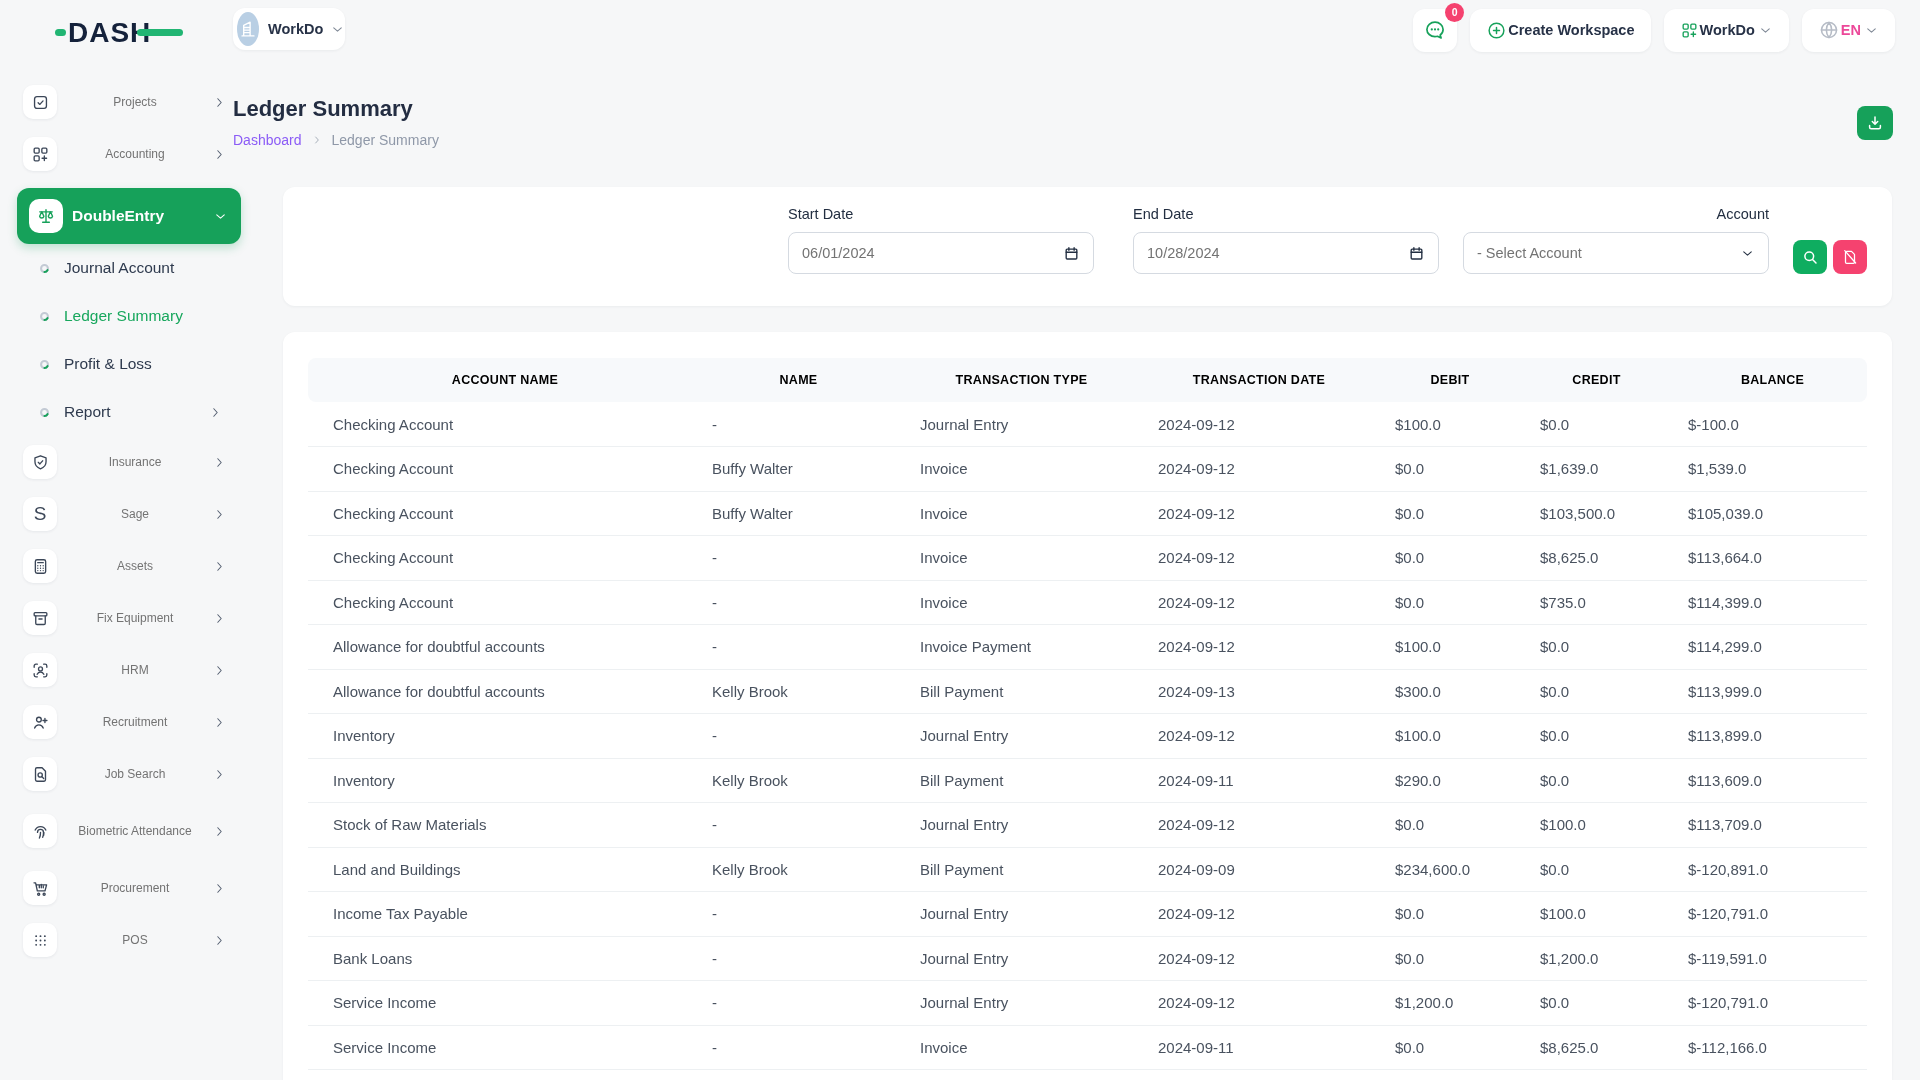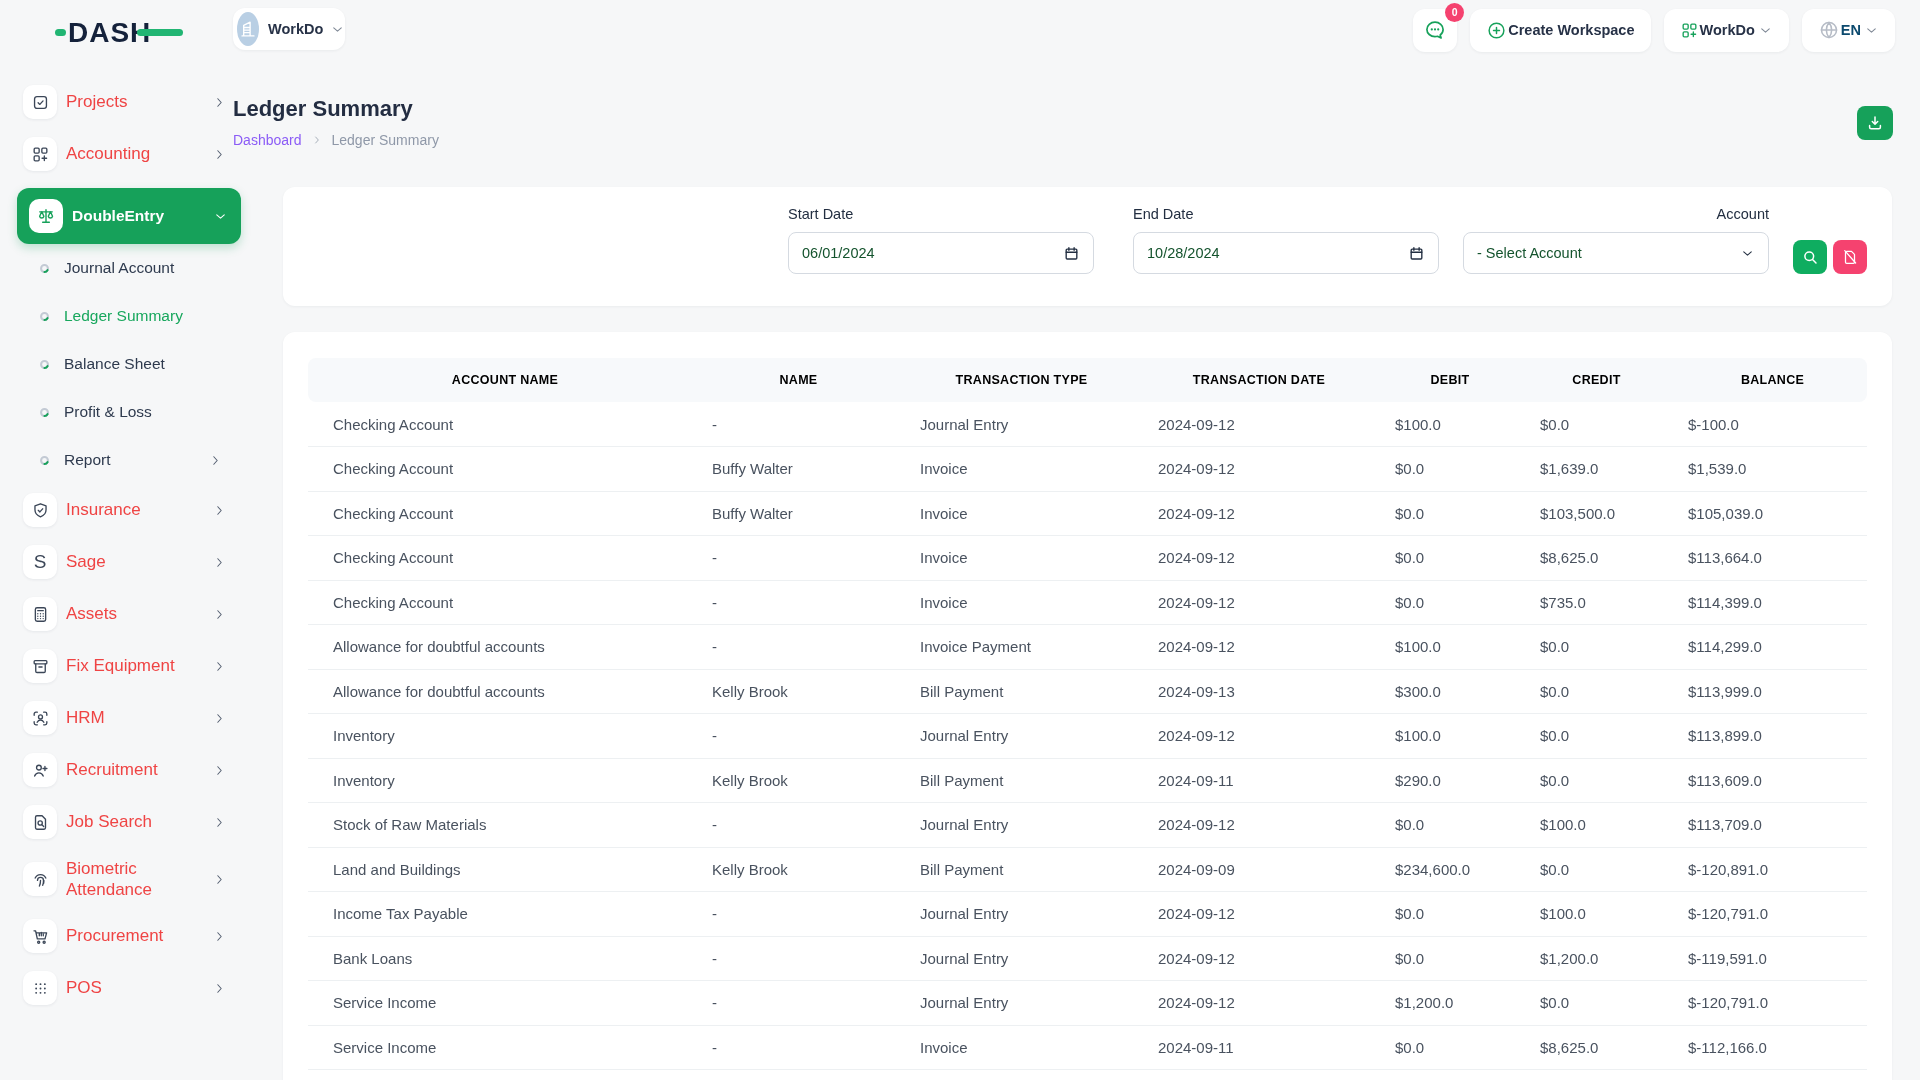--- a/index.html
+++ b/index.html
@@ -27,30 +27,30 @@
               display:flex; align-items:center; justify-content:center; color:#16a15a;
               box-shadow:0 1px 3px rgba(20,30,50,.06); cursor:pointer; }
   .badge { position:absolute; top:-6px; right:-7px; min-width:19px; height:19px; border-radius:10px;
            background:#f5426f; color:#fff; font-size:10.5px; font-weight:bold; display:flex;
            align-items:center; justify-content:center; padding:0 5px; }
   .pill-btn { height:43px; background:#fff; border-radius:12px; display:flex; align-items:center;
               padding:0 16px; gap:1px; box-shadow:0 1px 3px rgba(20,30,50,.06); cursor:pointer;
               font-size:14.5px; font-weight:bold; color:#273247; }
   .pill-btn .green { color:#16a15a; }
   .pill-btn .chev { color:#7d8694; margin-left:2px; }
-  .lang-code { color:#0c4a6e; font-weight:bold; font-size:14.5px; }
+  .lang-code { color:#ec4899; font-weight:bold; font-size:14.5px; }
   .globe { color:#b6bcc6; }
 
   
   .sidebar { position:absolute; left:0; top:60px; width:260px; bottom:0; padding-top:4px; overflow:hidden; }
   .side-item { position:relative; height:52px; display:flex; align-items:center; cursor:pointer; }
   .side-item .icbox { position:absolute; left:23px; width:34px; height:34px; background:#fff; border-radius:10px;
                       display:flex; align-items:center; justify-content:center; color:#3c4758;
                       box-shadow:0 1px 3px rgba(20,30,50,.07); }
-  .side-item .lbl { position:absolute; left:66px; right:56px; font-size:17px; font-weight:500; color:#ef4444; line-height:1.25; }
+  .side-item .lbl { position:absolute; left:66px; right:56px; font-size:12px; font-weight:500; color:#737373; line-height:1.25;text-align:center; }
   .side-item .chev { position:absolute; left:212px; color:#566072; }
   .side-item.first { margin-top:12px; }
   .side-item.tall { height:62px; }
 
   .side-pill { position:relative; margin:8px 19px 0 17px; height:56px; background:#16a15a; border-radius:12px;
                display:flex; align-items:center; cursor:pointer; box-shadow:0 4px 10px rgba(22,161,90,.25); }
   .side-pill .icbox { position:absolute; left:12px; width:34px; height:34px; background:#fff; border-radius:10px;
                       display:flex; align-items:center; justify-content:center; color:#16a15a; }
   .side-pill .lbl { position:absolute; left:55px; font-size:15.5px; font-weight:bold; color:#fff; }
   .side-pill .chev { position:absolute; right:13px; color:#fff; }
@@ -69,21 +69,21 @@
   .breadcrumb .bc-sep { color:#9aa3af; display:flex; }
   .breadcrumb .bc-cur { color:#8f98a8; }
   .dl-btn { position:absolute; left:1857px; top:106px; width:36px; height:34px; border-radius:8px; background:#16a15a;
             color:#fff; display:flex; align-items:center; justify-content:center; cursor:pointer; border:none; }
 
   .card { position:absolute; background:#fff; border-radius:12px; box-shadow:0 1px 3px rgba(20,30,50,.05); }
   .filter-card { left:283px; top:187px; width:1609px; height:119px;text-decoration:underline; }
   .fgroup { position:absolute; top:19px; width:306px; }
   .fgroup .flabel { display:block; font-size:14.5px; color:#222e41; margin-bottom:10px; font-weight:500; }
   .fld { height:42px; border:1px solid #d5dae1; border-radius:8px; background:#fff; display:flex;
-         align-items:center; padding:0 13px; font-size:14.5px; color:#14532d; cursor:pointer; justify-content:space-between; }
+         align-items:center; padding:0 13px; font-size:14.5px; color:#737373; cursor:pointer; justify-content:space-between; }
   .fld .cal { color:#222e41; }
   .fld .chev { color:#222e41; }
   .g1 { left:505px; } .g2 { left:850px; } .g3 { left:1180px;text-align:right; }
   .sq-btn { position:absolute; top:53px; width:34px; height:34px; border-radius:8px; border:none; color:#fff;
             display:flex; align-items:center; justify-content:center; cursor:pointer; }
   .search-btn { left:1510px; background:#0fad60; }
   .reset-btn { left:1550px; background:#f5426f; }
 
   .table-card { left:283px; top:332px; width:1609px; height:800px; padding:26px 25px; }
   table.ledger { border-collapse:collapse; table-layout:fixed; width:1559px; }
@@ -232,29 +232,20 @@
         <span class="lbl">Journal Account</span>
       </div>
       <div class="side-sub active">
         <span class="bullet ic">
           <svg width="11" height="11" viewBox="0 0 24 24" fill="none">
             <circle cx="12" cy="12" r="7.5" stroke="#c3cad4" stroke-width="4.5"></circle>
             <path d="M12 19.5a7.5 7.5 0 0 0 6.6-3.9" stroke="#16a15a" stroke-width="4.5" stroke-linecap="round"></path>
           </svg>
         </span>
         <span class="lbl">Ledger Summary</span>
-      </div>
-      <div class="side-sub">
-        <span class="bullet ic">
-          <svg width="11" height="11" viewBox="0 0 24 24" fill="none">
-            <circle cx="12" cy="12" r="7.5" stroke="#c3cad4" stroke-width="4.5"></circle>
-            <path d="M12 19.5a7.5 7.5 0 0 0 6.6-3.9" stroke="#16a15a" stroke-width="4.5" stroke-linecap="round"></path>
-          </svg>
-        </span>
-        <span class="lbl">Balance Sheet</span>
       </div>
       <div class="side-sub">
         <span class="bullet ic">
           <svg width="11" height="11" viewBox="0 0 24 24" fill="none">
             <circle cx="12" cy="12" r="7.5" stroke="#c3cad4" stroke-width="4.5"></circle>
             <path d="M12 19.5a7.5 7.5 0 0 0 6.6-3.9" stroke="#16a15a" stroke-width="4.5" stroke-linecap="round"></path>
           </svg>
         </span>
         <span class="lbl">Profit &amp; Loss</span>
       </div>

